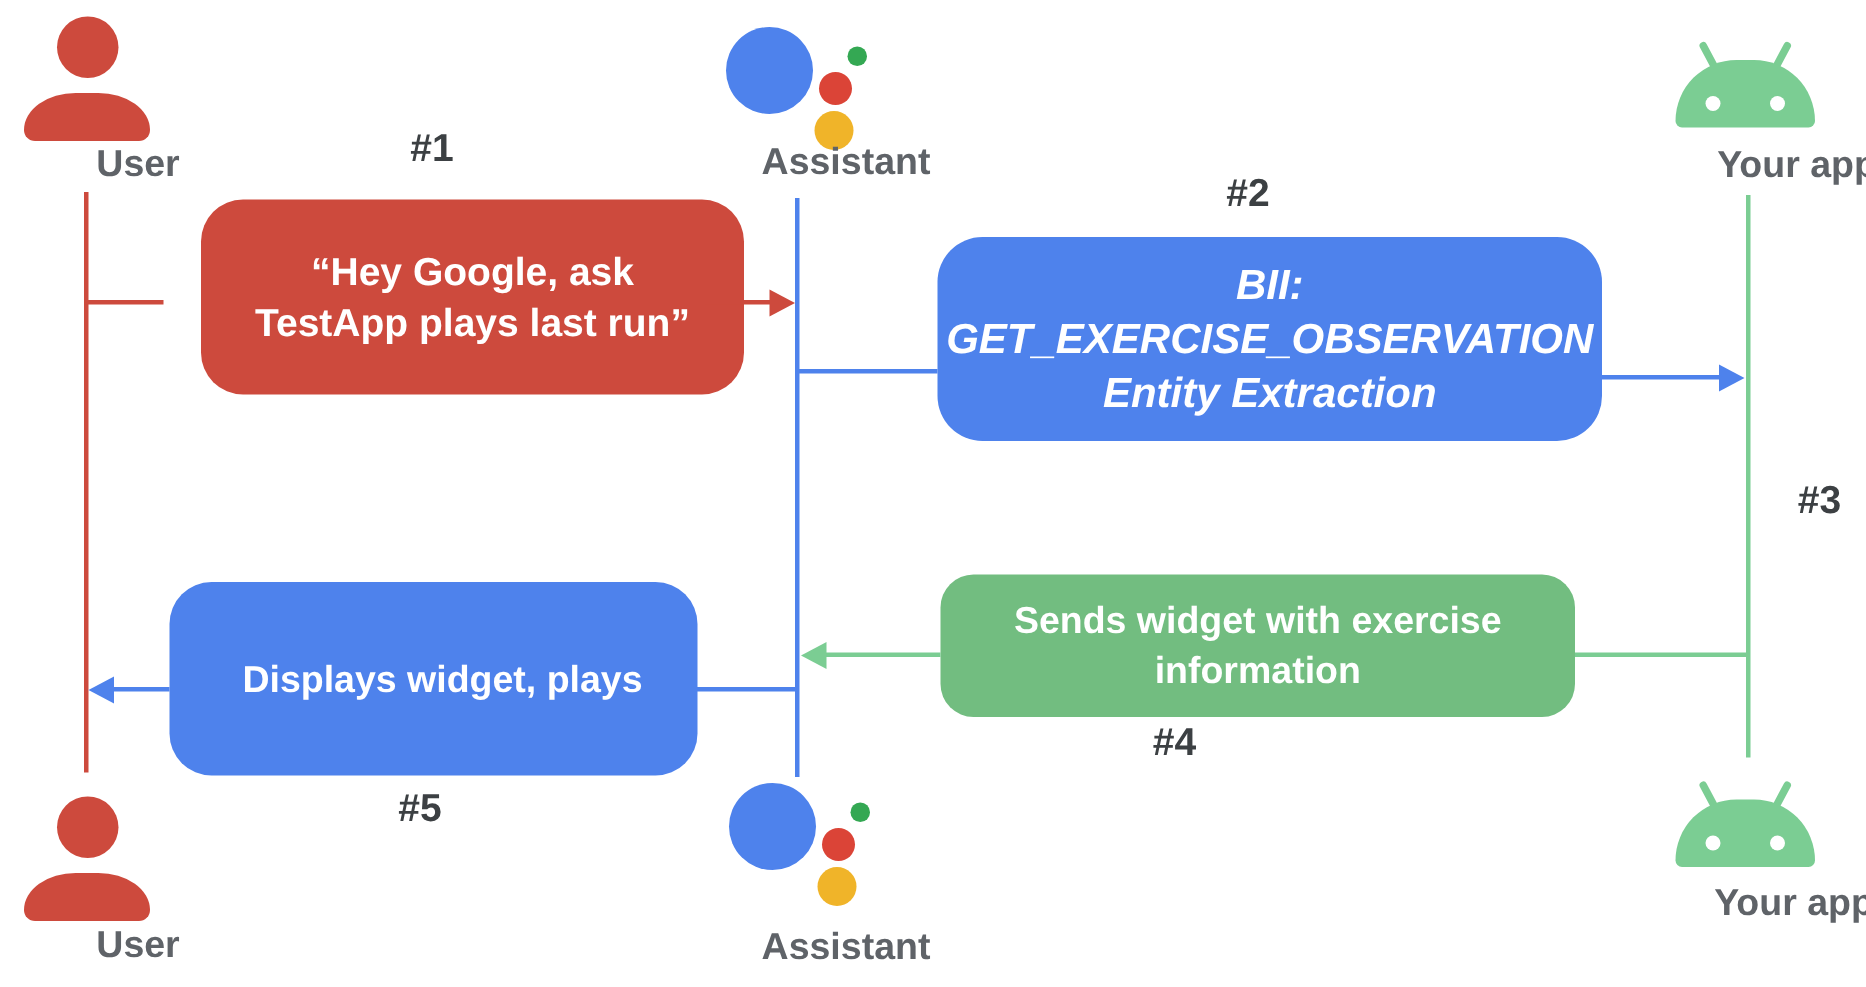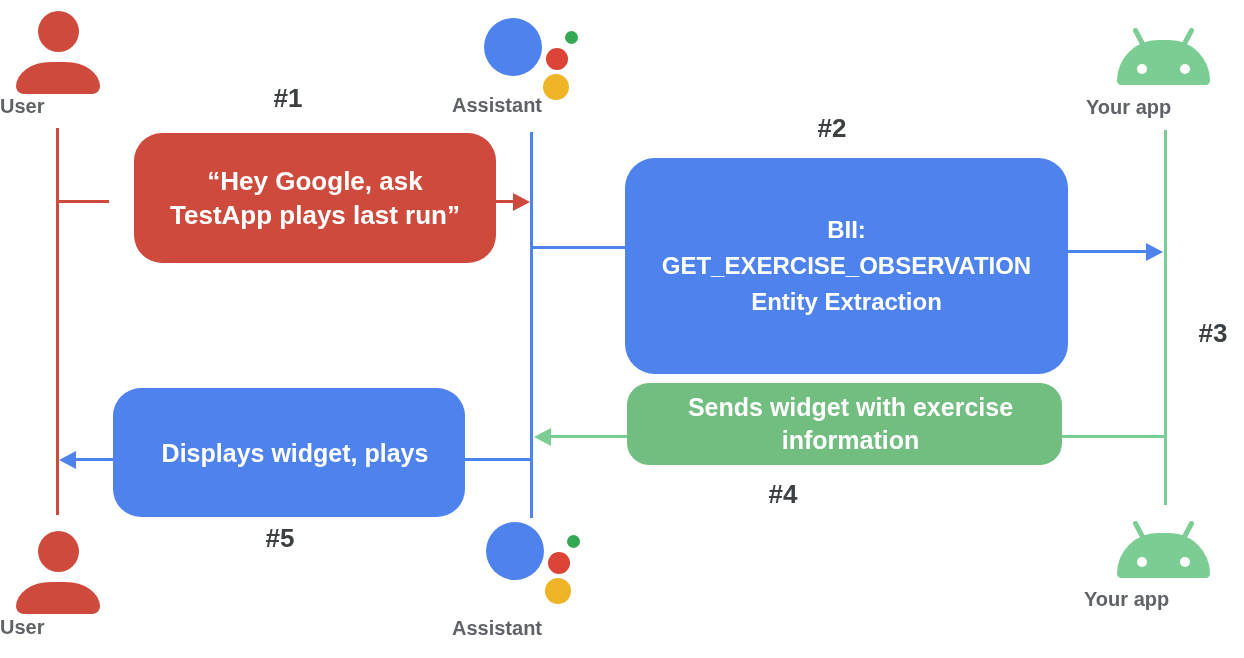--- a/index.html
+++ b/index.html
@@ -26,30 +26,30 @@
   .arrow-right{position:absolute;width:0;height:0;
     border-top:9px solid transparent;border-bottom:9px solid transparent;}
   .arrow-left{position:absolute;width:0;height:0;
     border-top:9px solid transparent;border-bottom:9px solid transparent;}
 
   
   .msg-box{position:absolute;display:flex;flex-direction:column;align-items:center;
     justify-content:center;color:#fff;font-weight:bold;text-align:center;}
   .box1{left:108px;top:133px;width:362px;height:130px;border-radius:28px;
     background:var(--red);font-size:26px;line-height:34px;margin-left:26px;}
-  .box2{left:625px;top:158px;width:443px;height:216px;border-radius:30px;
-    background:var(--blue);font-size:24px;line-height:36px;}
-  .box4{left:627px;top:383px;width:423px;height:82px;border-radius:22px;
-    background:var(--gbox);font-size:25px;line-height:33px;padding-left:12px;}
+  .box2{left:625px;top:158px;width:443px;height:136px;border-radius:30px;
+    background:var(--blue);font-size:28px;line-height:36px;font-style:italic;}
+  .box4{left:627px;top:383px;width:423px;height:95px;border-radius:22px;
+    background:var(--gbox);font-size:25px;line-height:33px;}
   .box5{left:113px;top:388px;width:340px;height:129px;border-radius:28px;
     background:var(--blue);font-size:25px;line-height:34px;padding-left:12px;}
 
   
   .actor-label{position:absolute;font-weight:bold;color:var(--labelgray);
-    font-size:20px;text-align:left;}
+    font-size:25px;text-align:center;padding-left:32px;}
   .tag{position:absolute;font-weight:bold;color:var(--taggray);
     font-size:26px;width:70px;text-align:center;}
 
   
   .person{position:absolute;width:84px;display:flex;flex-direction:column;align-items:center;}
   .person-head{width:41px;height:41px;border-radius:50%;background:var(--red);}
   .person-body{width:84px;height:32px;margin-top:10px;background:var(--red);
     border-radius:42px 42px 9px 9px / 30px 30px 9px 9px;}
 
   

